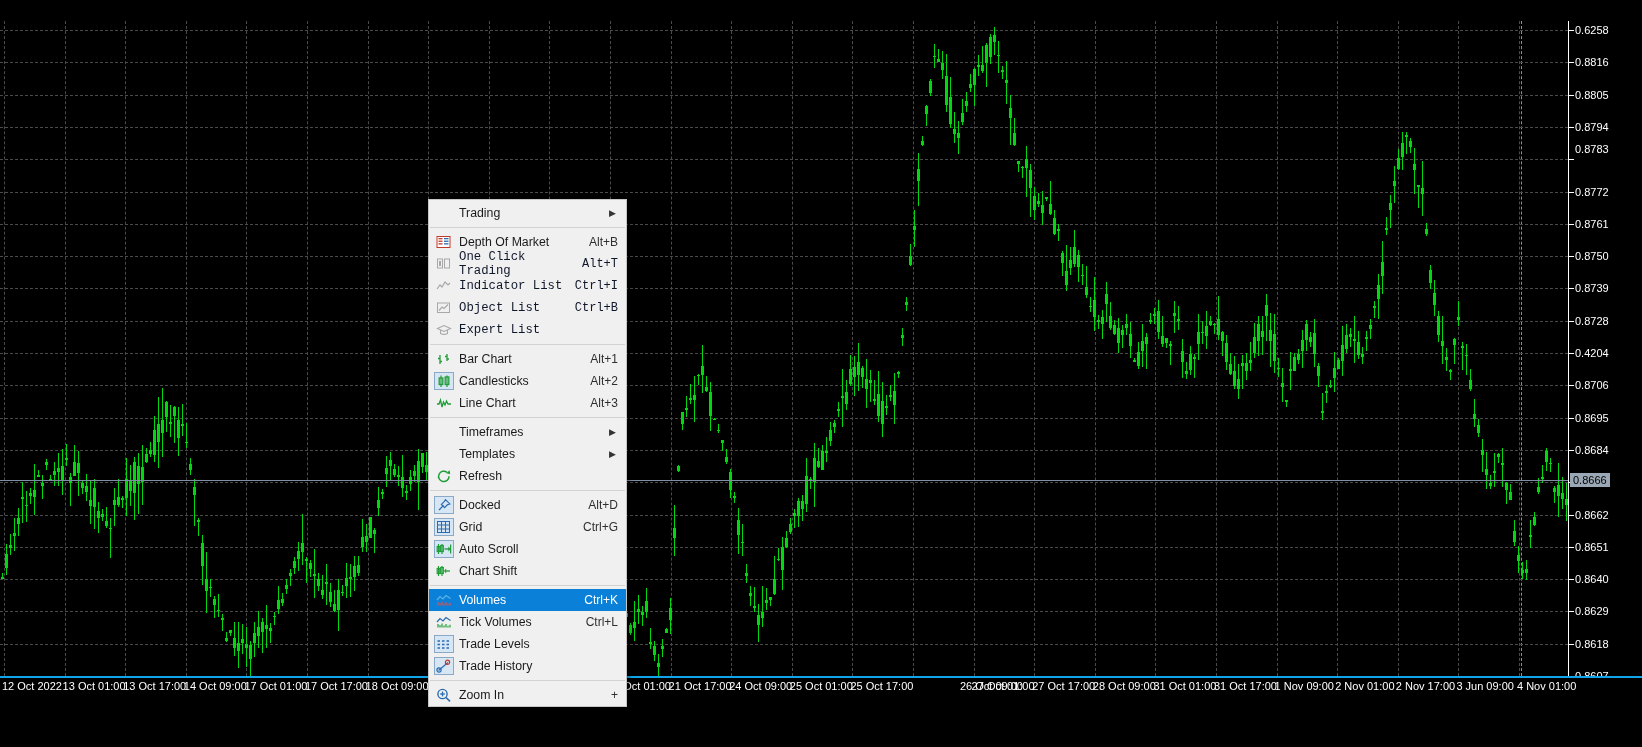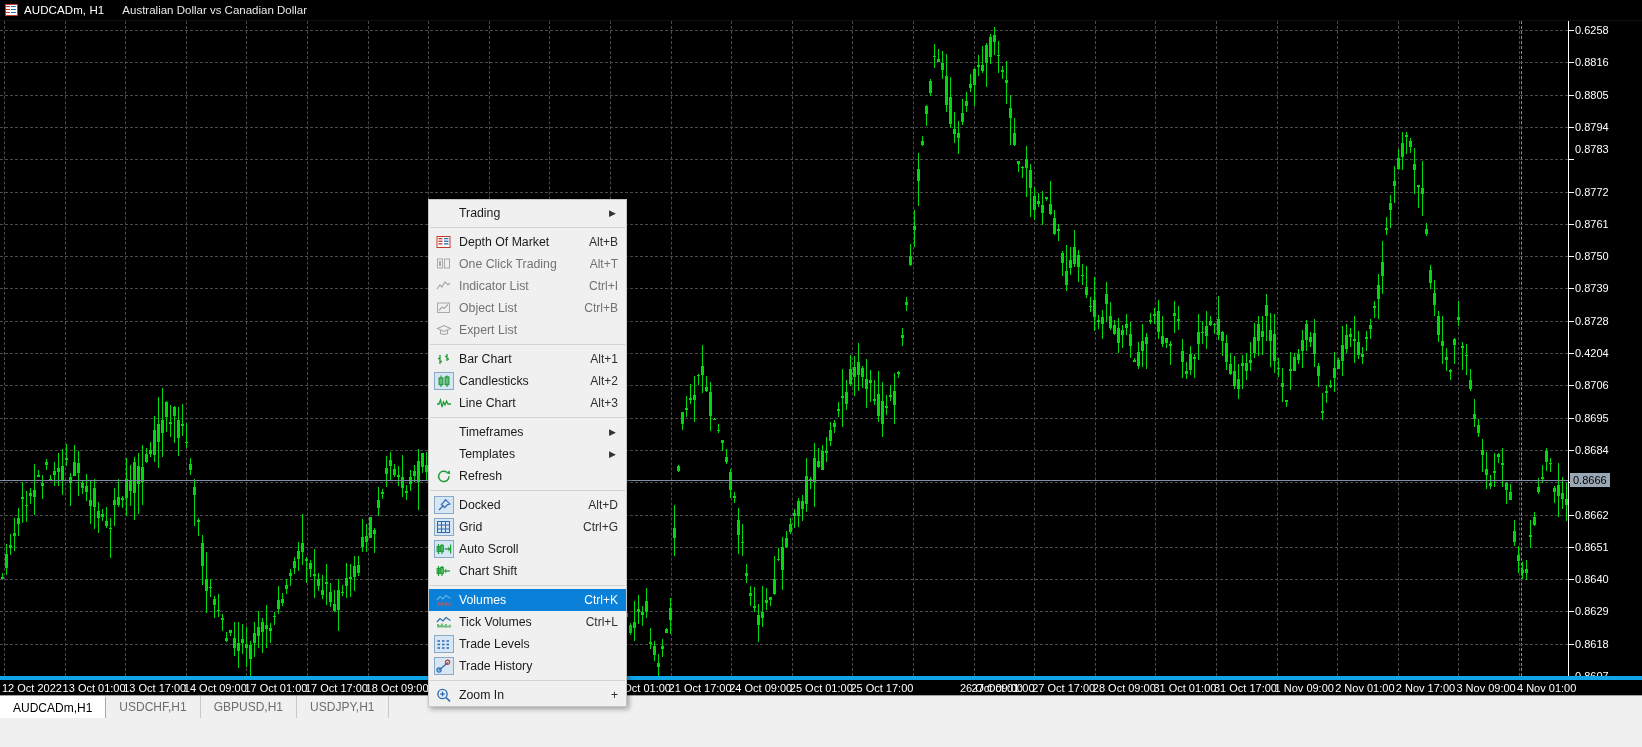--- a/index.html
+++ b/index.html
@@ -46,21 +46,21 @@
   #pricescale .plab { position:absolute; left:6px; transform:translateY(-50%); white-space:nowrap; }
   #pricescale .ptick { position:absolute; left:0; width:5px; height:0; border-top:1px solid #fff; }
   #pricescale .ptag {
     position:absolute; left:1px; transform:translateY(-50%);
     background:#9aa7b4; color:#000; padding:1px 3px; font-size:11px; white-space:nowrap;
   }
 
   
   #timescale {
     position:absolute; left:0; top:676px; width:1642px; height:19px;
-    background:#000; border-top:4px solid #0ea5e9; color:#fff; font-size:11px;
+    background:#000; border-top:2px solid #0ea5e9; color:#fff; font-size:11px;
   }
   #timescale .tlab { position:absolute; top:2px; white-space:nowrap; }
 
   
   #tabbar {
     position:absolute; left:0; top:695px; width:1642px; height:52px;
     background:#f0f0f0; border-top:1px solid #a0a0a0;
   }
   #tabstrip { display:flex; align-items:stretch; height:22px; }
   #tabstrip .tab {
@@ -77,47 +77,34 @@
     position:absolute; left:428px; top:199px; width:199px;
     background:#f0f0f0; border:1px solid #c6c6c6;
     box-shadow:2px 2px 5px rgba(0,0,0,.35); z-index:50;
     padding:2px 0 0 0; font-size:12.3px; color:#1b1b1b;
   }
   .mi { position:relative; display:flex; align-items:center; height:22px; padding-left:0; }
   .mi .ic { width:30px; min-width:30px; height:22px; display:flex; align-items:center; justify-content:center; }
   .mi .lbl { flex:1; }
   .mi .acc { color:#2f2f2f; padding-right:8px; font-size:12px; }
   .mi .arrow { padding-right:10px; color:#333; font-size:9px; }
-  .mi.disabled, .mi.disabled .acc { color:#737373; }
+  .mi.disabled, .mi.disabled .acc { color:#0f172a;font-family:Liberation Mono, monospace; }
   .mi.sel { background:#0a80d8; color:#fff; }
   .mi.sel .acc { color:#fff; }
   .sep { height:1px; background:#d2d2d2; margin:3px 1px; }
   .icbox { width:20px; height:18px; display:flex; align-items:center; justify-content:center; }
   .icbox.pressed { background:#d6e6f5; border:1px solid #8aa9c6; }
 
   svg { display:block; }
 </style>
 </head>
 <body>
 
 <div id="app">
 
-  <div id="titlebar">
-    <span class="tb-icon">
-      <span class="bx"></span>
-      <span class="ln" style="top:2px;width:4px;background:#c0392b"></span>
-      <span class="ln" style="top:2px;left:6px;width:5px"></span>
-      <span class="ln" style="top:5px;width:4px;background:#c0392b"></span>
-      <span class="ln" style="top:5px;left:6px;width:5px"></span>
-      <span class="ln" style="top:8px;width:4px;background:#c0392b"></span>
-      <span class="ln" style="top:8px;left:6px;width:5px"></span>
-    </span>
-    <span class="sym">AUDCADm, H1</span>
-    <span class="desc">Australian Dollar vs Canadian Dollar</span>
-  </div>
 
   <div id="chartarea">
     <div id="grid-v">
         <div class="vgrid" style="left: 4px;"></div>
         <div class="vgrid" style="left: 64.6px;"></div>
         <div class="vgrid" style="left: 125.2px;"></div>
         <div class="vgrid" style="left: 185.8px;"></div>
         <div class="vgrid" style="left: 246.4px;"></div>
         <div class="vgrid" style="left: 307px;"></div>
         <div class="vgrid" style="left: 367.6px;"></div>
@@ -1017,32 +1004,24 @@
       <div class="tlab" style="left: 850.4px;">25 Oct 17:00</div>
       <div class="tlab" style="left: 960px;">26 Oct 09:00</div>
       <div class="tlab" style="left: 971.6px;">27 Oct 01:00</div>
       <div class="tlab" style="left: 1032.2px;">27 Oct 17:00</div>
       <div class="tlab" style="left: 1092.8px;">28 Oct 09:00</div>
       <div class="tlab" style="left: 1153.4px;">31 Oct 01:00</div>
       <div class="tlab" style="left: 1214px;">31 Oct 17:00</div>
       <div class="tlab" style="left: 1274.6px;">1 Nov 09:00</div>
       <div class="tlab" style="left: 1335.2px;">2 Nov 01:00</div>
       <div class="tlab" style="left: 1395.8px;">2 Nov 17:00</div>
-      <div class="tlab" style="left: 1456.4px;">3 Nov 09:00</div>
+      <div class="tlab" style="left: 1456.4px;">3 Jun 09:00</div>
       <div class="tlab" style="left: 1517px;">4 Nov 01:00</div>
     </div>
 
-  <div id="tabbar">
-    <div id="tabstrip">
-        <div class="tab active">AUDCADm,H1</div>
-        <div class="tab">USDCHF,H1</div>
-        <div class="tab">GBPUSD,H1</div>
-        <div class="tab">USDJPY,H1</div>
-      </div>
-  </div>
 
   <div id="ctxmenu">
       <div class="mi">
         <div class="ic"></div>
         <div class="lbl">Trading</div>
         <div class="arrow">▶</div>
       </div>
       <div class="sep"></div>
       <div class="mi">
         <div class="ic">

